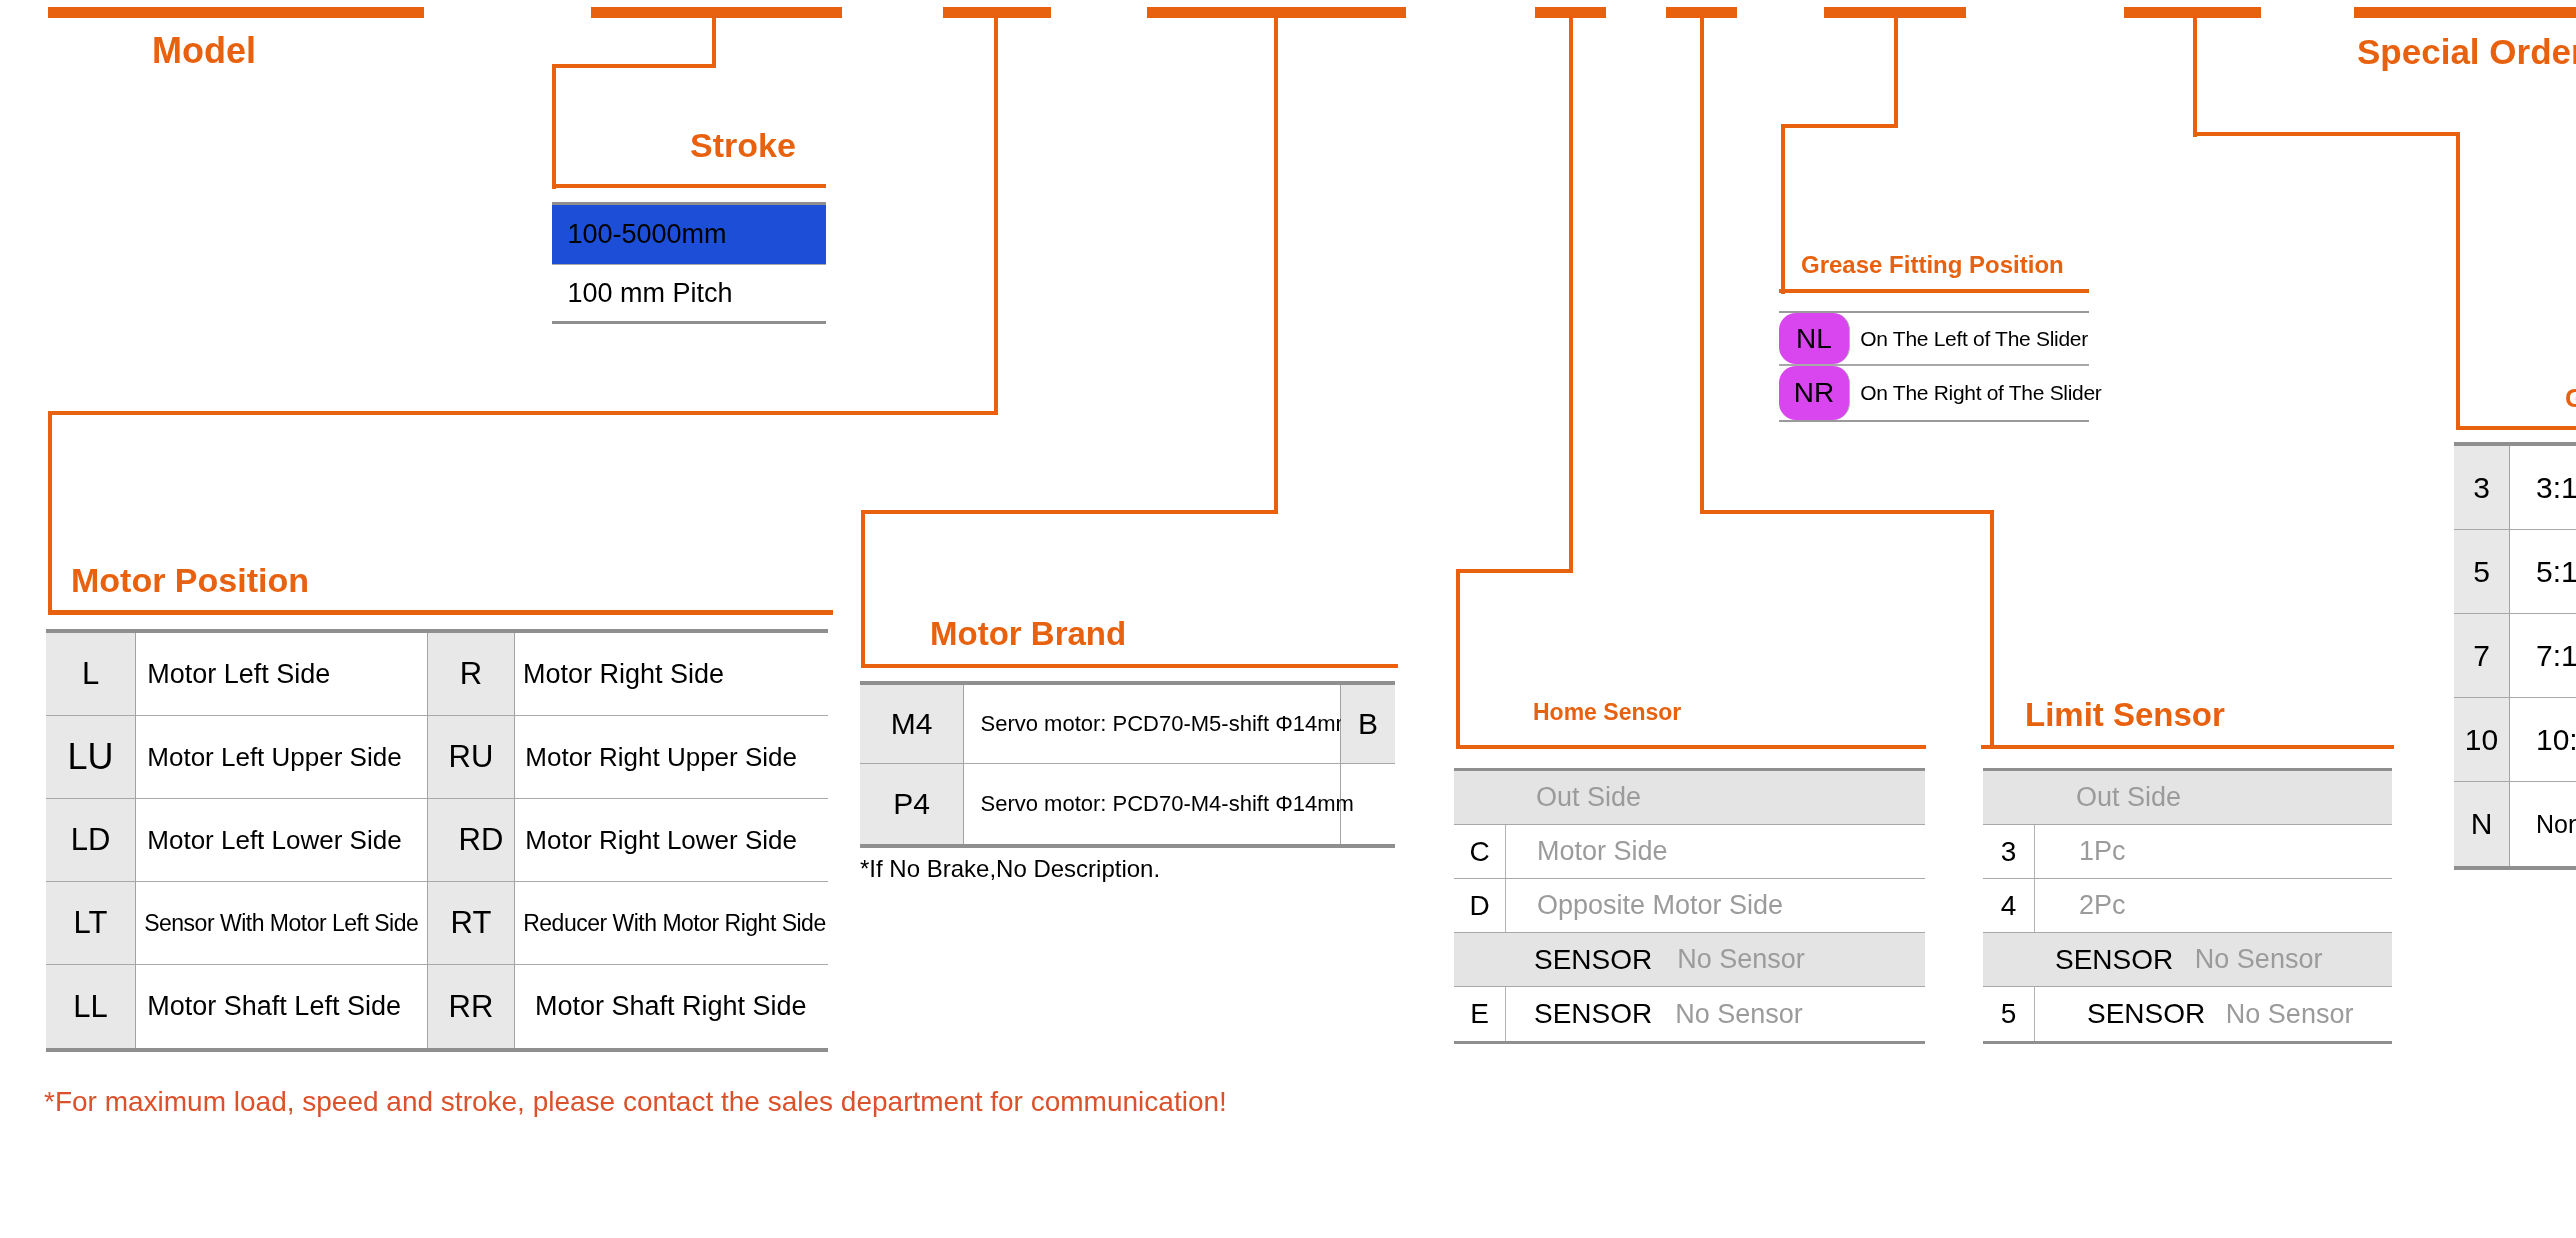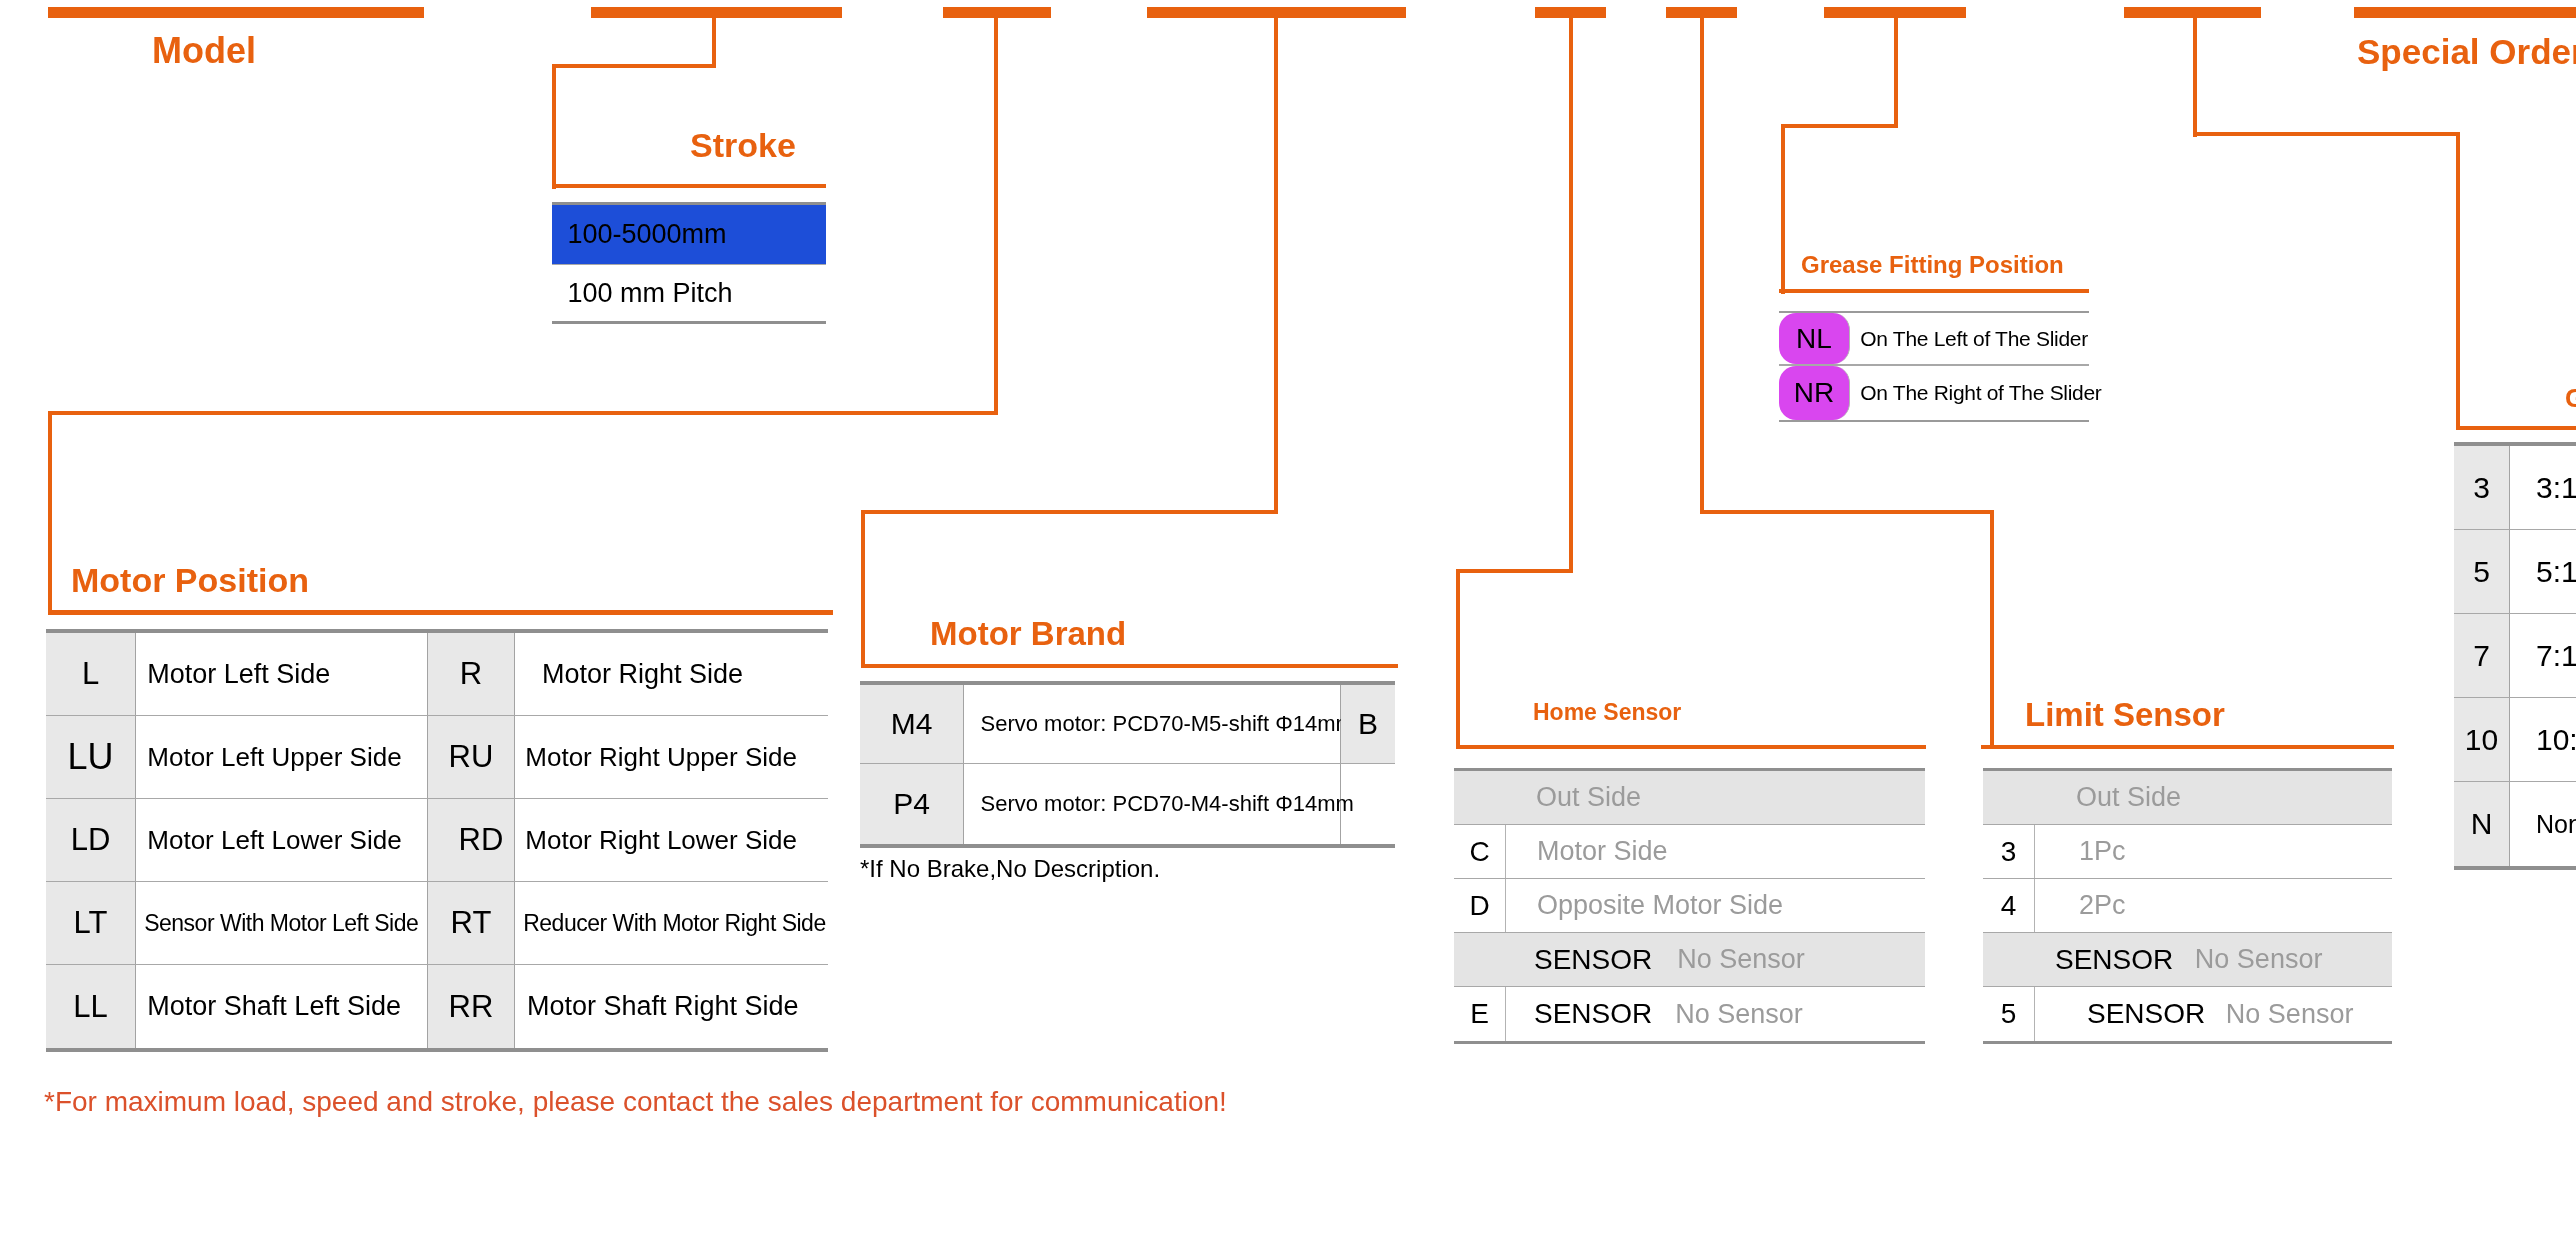--- a/index.html
+++ b/index.html
@@ -57,21 +57,21 @@
   <div class="ln" style="left:48px;top:411px;width:950px;height:3.6px;"></div>
   <div class="ln" style="left:48px;top:411px;width:3.6px;height:204px;"></div>
   <div class="ln" style="left:48px;top:610px;width:785px;height:4.6px;"></div>
   <div class="title" style="left:71px;top:563px;font-size:34px;">Motor Position</div>
 
   <div class="tbl" style="left:46px;top:629px;width:782px;">
     <div class="row" style="height:83px;">
       <div class="cell codec" style="width:90px;font-size:31px;">L</div>
       <div class="cell" style="width:292px;padding-left:11.3px;font-size:27px;border-right:1.5px solid #a3a3a3;">Motor Left Side</div>
       <div class="cell codec" style="width:87px;font-size:31px;">R</div>
-      <div class="cell" style="flex:1;padding-left:27px;font-size:27px;">Motor Right Side</div>
+      <div class="cell" style="flex:1;padding-left:8px;font-size:27px;">Motor Right Side</div>
     </div>
     <div class="row" style="height:83px;">
       <div class="cell codec" style="width:90px;font-size:36px;">LU</div>
       <div class="cell nw" style="width:292px;padding-left:11.3px;font-size:26px;border-right:1.5px solid #a3a3a3;">Motor Left Upper Side</div>
       <div class="cell codec" style="width:87px;font-size:31px;">RU</div>
       <div class="cell nw" style="flex:1;padding-left:10.3px;font-size:26px;">Motor Right Upper Side</div>
     </div>
     <div class="row" style="height:83px;">
       <div class="cell codec" style="width:90px;font-size:31px;">LD</div>
       <div class="cell nw" style="width:292px;padding-left:11.3px;font-size:26px;border-right:1.5px solid #a3a3a3;">Motor Left Lower Side</div>
@@ -81,21 +81,21 @@
     <div class="row" style="height:83px;">
       <div class="cell codec" style="width:90px;font-size:31px;">LT</div>
       <div class="cell nw" style="width:292px;padding-left:8.2px;font-size:23px;letter-spacing:-0.5px;border-right:1.5px solid #a3a3a3;">Sensor With Motor Left Side</div>
       <div class="cell codec" style="width:87px;font-size:31px;">RT</div>
       <div class="cell nw" style="flex:1;padding-left:8.2px;font-size:23px;letter-spacing:-0.5px;">Reducer With Motor Right Side</div>
     </div>
     <div class="row last" style="height:83px;">
       <div class="cell codec" style="width:90px;font-size:31px;">LL</div>
       <div class="cell nw" style="width:292px;padding-left:11.3px;font-size:27px;border-right:1.5px solid #a3a3a3;">Motor Shaft Left Side</div>
       <div class="cell codec" style="width:87px;font-size:31px;">RR</div>
-      <div class="cell nw" style="flex:1;padding-left:12px;font-size:27px;">Motor Shaft Right Side</div>
+      <div class="cell nw" style="flex:1;padding-left:20px;font-size:27px;">Motor Shaft Right Side</div>
     </div>
   </div>
 
   <div class="ln" style="left:1274px;top:15.5px;width:3.6px;height:498px;"></div>
   <div class="ln" style="left:861px;top:510px;width:417px;height:3.6px;"></div>
   <div class="ln" style="left:861px;top:510px;width:3.6px;height:157px;"></div>
   <div class="ln" style="left:861px;top:664px;width:537px;height:4.1px;"></div>
   <div class="title" style="left:930px;top:617px;font-size:33px;">Motor Brand</div>
 
   <div class="tbl" style="left:860px;top:681px;width:535px;">

